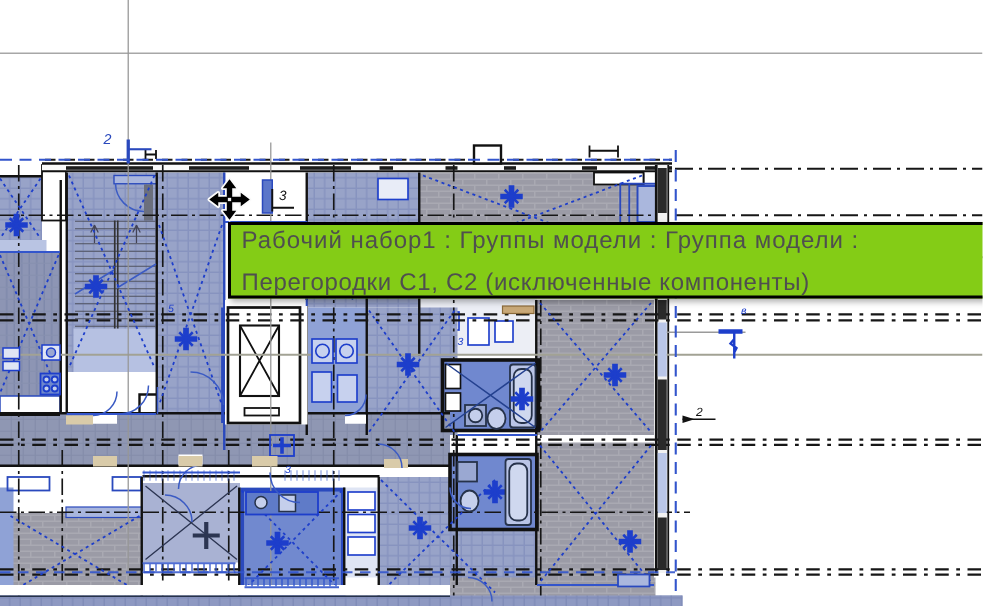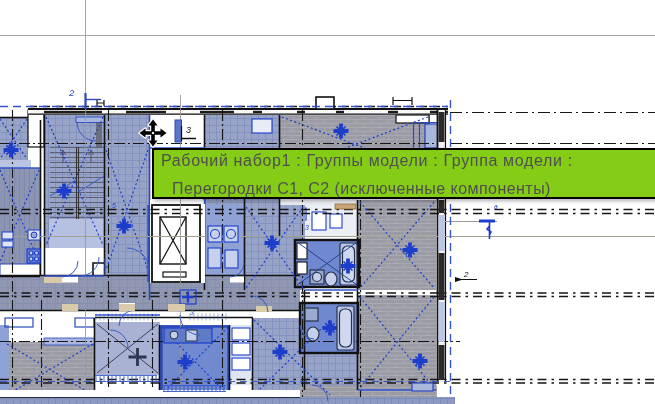--- a/index.html
+++ b/index.html
@@ -494,21 +494,21 @@
 <rect x="412" y="383" width="21" height="8" fill="#aab7dd" stroke="#2a49bd" stroke-width="1.2"></rect>
 
 <path d="M0 381.5H450" stroke="#3355cc" stroke-width="1.2" stroke-dasharray="7 5" fill="none" opacity="0.9"></path>
 
 <path d="M312 385 A16 16 0 0 1 328 401" stroke="#3b5bc4" stroke-width="1" fill="none"></path>
 
 </svg>
 
 <div style="position:absolute;left:152px;top:148px;width:509px;height:51px;background:#84cc16;border:2px solid #000000;box-shadow:2px 2px 4px rgba(0,0,0,.3);box-sizing:border-box;color:#4f4f4f;">
 <div style="position:absolute;left:7px;top:1.5px;font-size:16px;white-space:nowrap;letter-spacing:0.65px;">Рабочий набор1 : Группы модели : Группа модели :</div>
-<div style="position:absolute;left:18px;top:29.5px;font-size:16px;white-space:nowrap;letter-spacing:0.45px;">Перегородки С1, С2 (исключенные компоненты)</div>
+<div style="position:absolute;left:7px;top:29.5px;font-size:16px;white-space:nowrap;letter-spacing:0.45px;">Перегородки С1, С2 (исключенные компоненты)</div>
 </div>
 
 <svg width="30" height="30" style="left:138px;top:117.5px;" viewBox="0 0 30 30">
 <filter id="cblur" x="-20%" y="-20%" width="140%" height="140%">
         <feGaussianBlur stdDeviation="0.4"></feGaussianBlur>
       </filter>
 <g filter="url(#cblur)">
 <path d="M15 1.5L10.5 7.5H13.2V13.2H7.5V10.5L1.5 15L7.5 19.5V16.8H13.2V22.5H10.5L15 28.5L19.5 22.5H16.8V16.8H22.5V19.5L28.5 15L22.5 10.5V13.2H16.8V7.5H19.5Z" fill="none" stroke="#fafafa" stroke-width="2.4" stroke-linejoin="round"></path>
 <path d="M15 1.5L10.5 7.5H13.2V13.2H7.5V10.5L1.5 15L7.5 19.5V16.8H13.2V22.5H10.5L15 28.5L19.5 22.5H16.8V16.8H22.5V19.5L28.5 15L22.5 10.5V13.2H16.8V7.5H19.5Z" fill="#000000"></path>
 <rect x="13.9" y="13.9" width="2.2" height="2.2" fill="#f0f0f0"></rect>

